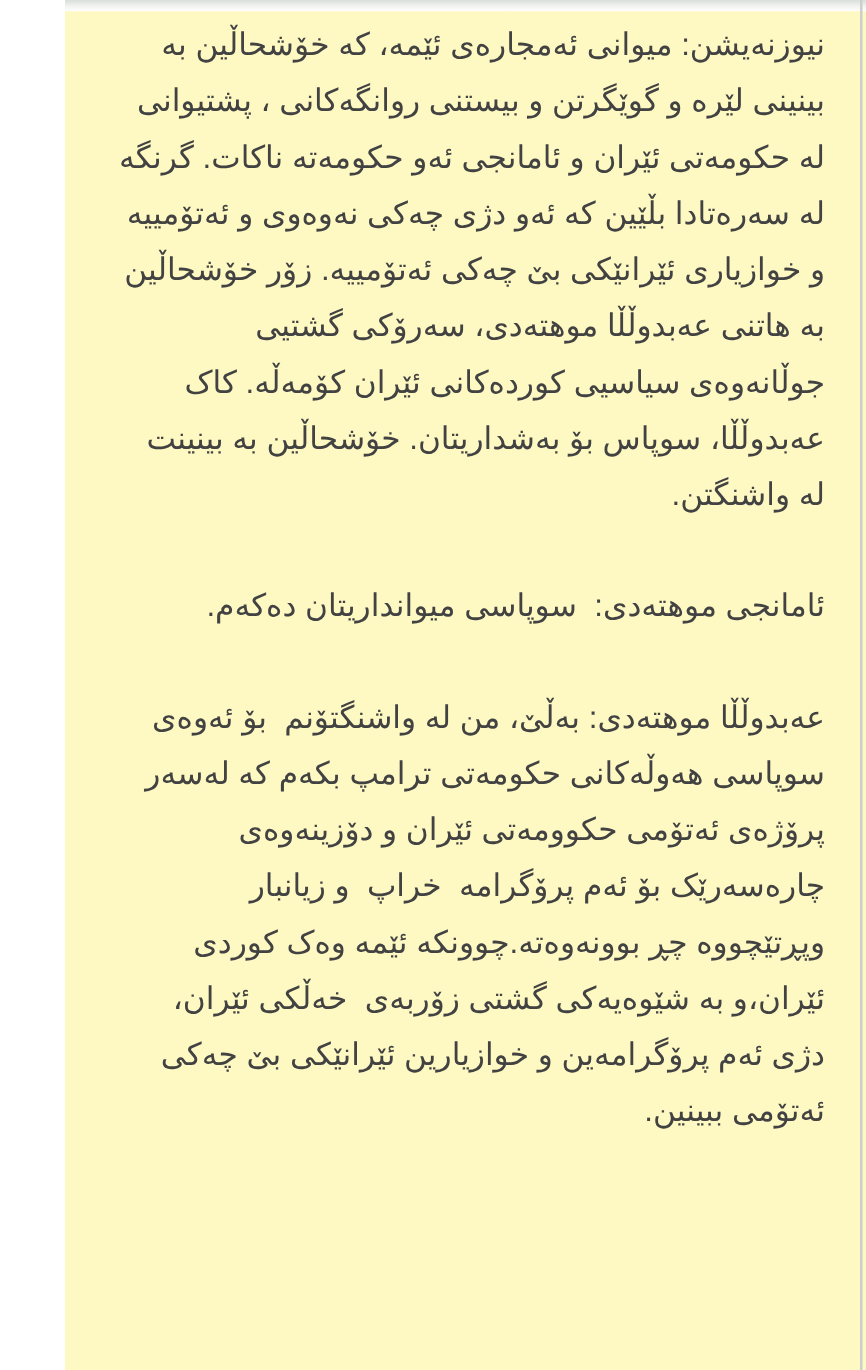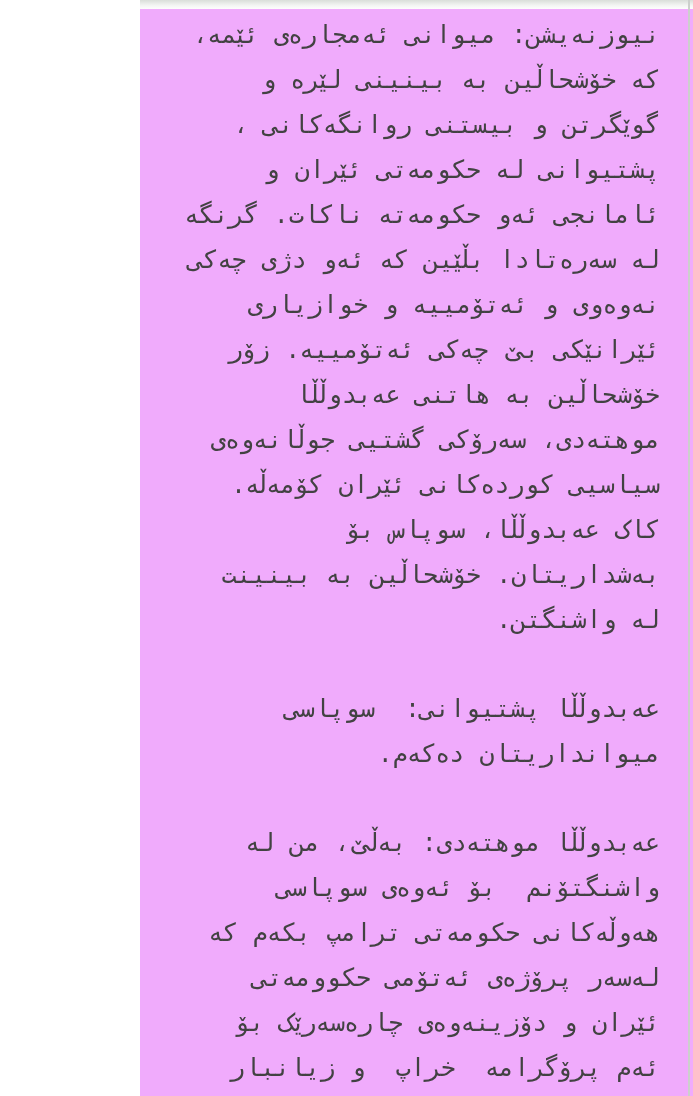--- a/index.html
+++ b/index.html
@@ -2,26 +2,26 @@
 <html lang="ckb" dir="rtl"><head>
   <meta charset="utf-8">
   <style>
     html, body {
       margin: 0;
       padding: 0;
       background: #ffffff;
     }
     .page {
       position: relative;
-      width: 553px;
+      width: 641px;
       height: 1096px;
       margin: 0;
-      background: #f0abfc;
+      background: #fef9c3;
       overflow: hidden;
-      font-family: Liberation Mono, monospace;
+      font-family: Liberation Sans, sans-serif;
     }
     .top-edge {
       position: absolute;
       top: 0; left: 0; right: 0;
       height: 9px;
       background: linear-gradient(to bottom, #d9ded9, #f3f5f3 60%, #fdfdfd);
     }
     .right-border {
       position: absolute;
       top: 0;
@@ -45,16 +45,16 @@
     }
   </style>
 </head>
 <body>
 
 <div class="page">
   <div class="top-edge"></div>
   <div class="right-border"></div>
   <main class="content">
     <p>نیوزنەیشن: میوانی ئەمجارەی ئێمە، کە خۆشحاڵین بە بینینی لێرە و گوێگرتن و بیستنی روانگەکانی ، پشتیوانی لە حکومەتی ئێران و ئامانجی ئەو حکومەتە ناکات. گرنگە لە سەرەتادا بڵێین کە ئەو دژی چەکی نەوەوی و ئەتۆمییە و خوازیاری ئێرانێکی بێ چەکی ئەتۆمییە. زۆر خۆشحاڵین بە هاتنی عەبدوڵڵا موهتەدی، سەرۆکی گشتیی جوڵانەوەی سیاسیی کوردەکانی ئێران کۆمەڵە. کاک عەبدوڵڵا، سوپاس بۆ بەشداریتان. خۆشحاڵین بە بینینت لە واشنگتن.</p>
-    <p>عەبدوڵڵا پشتیوانی:  سوپاسی میوانداریتان دەکەم.</p>
+    <p>ئامانجی موهتەدی:  سوپاسی میوانداریتان دەکەم.</p>
     <p>عەبدوڵڵا موهتەدی: بەڵێ، من لە واشنگتۆنم  بۆ ئەوەی سوپاسی هەوڵەکانی حکومەتی ترامپ بکەم کە لەسەر پرۆژەی ئەتۆمی حکوومەتی ئێران و دۆزینەوەی چارەسەرێک بۆ ئەم پرۆگرامە  خراپ  و زیانبار وپڕتێچووە چڕ بوونەوەتە.چوونکە ئێمە وەک کوردی ئێران،و بە شێوەیەکی گشتی زۆربەی  خەڵکی ئێران، دژی ئەم پرۆگرامەین و خوازیارین ئێرانێکی بێ چەکی ئەتۆمی ببینین.</p>
   </main>
 </div>
 
 </body></html>

